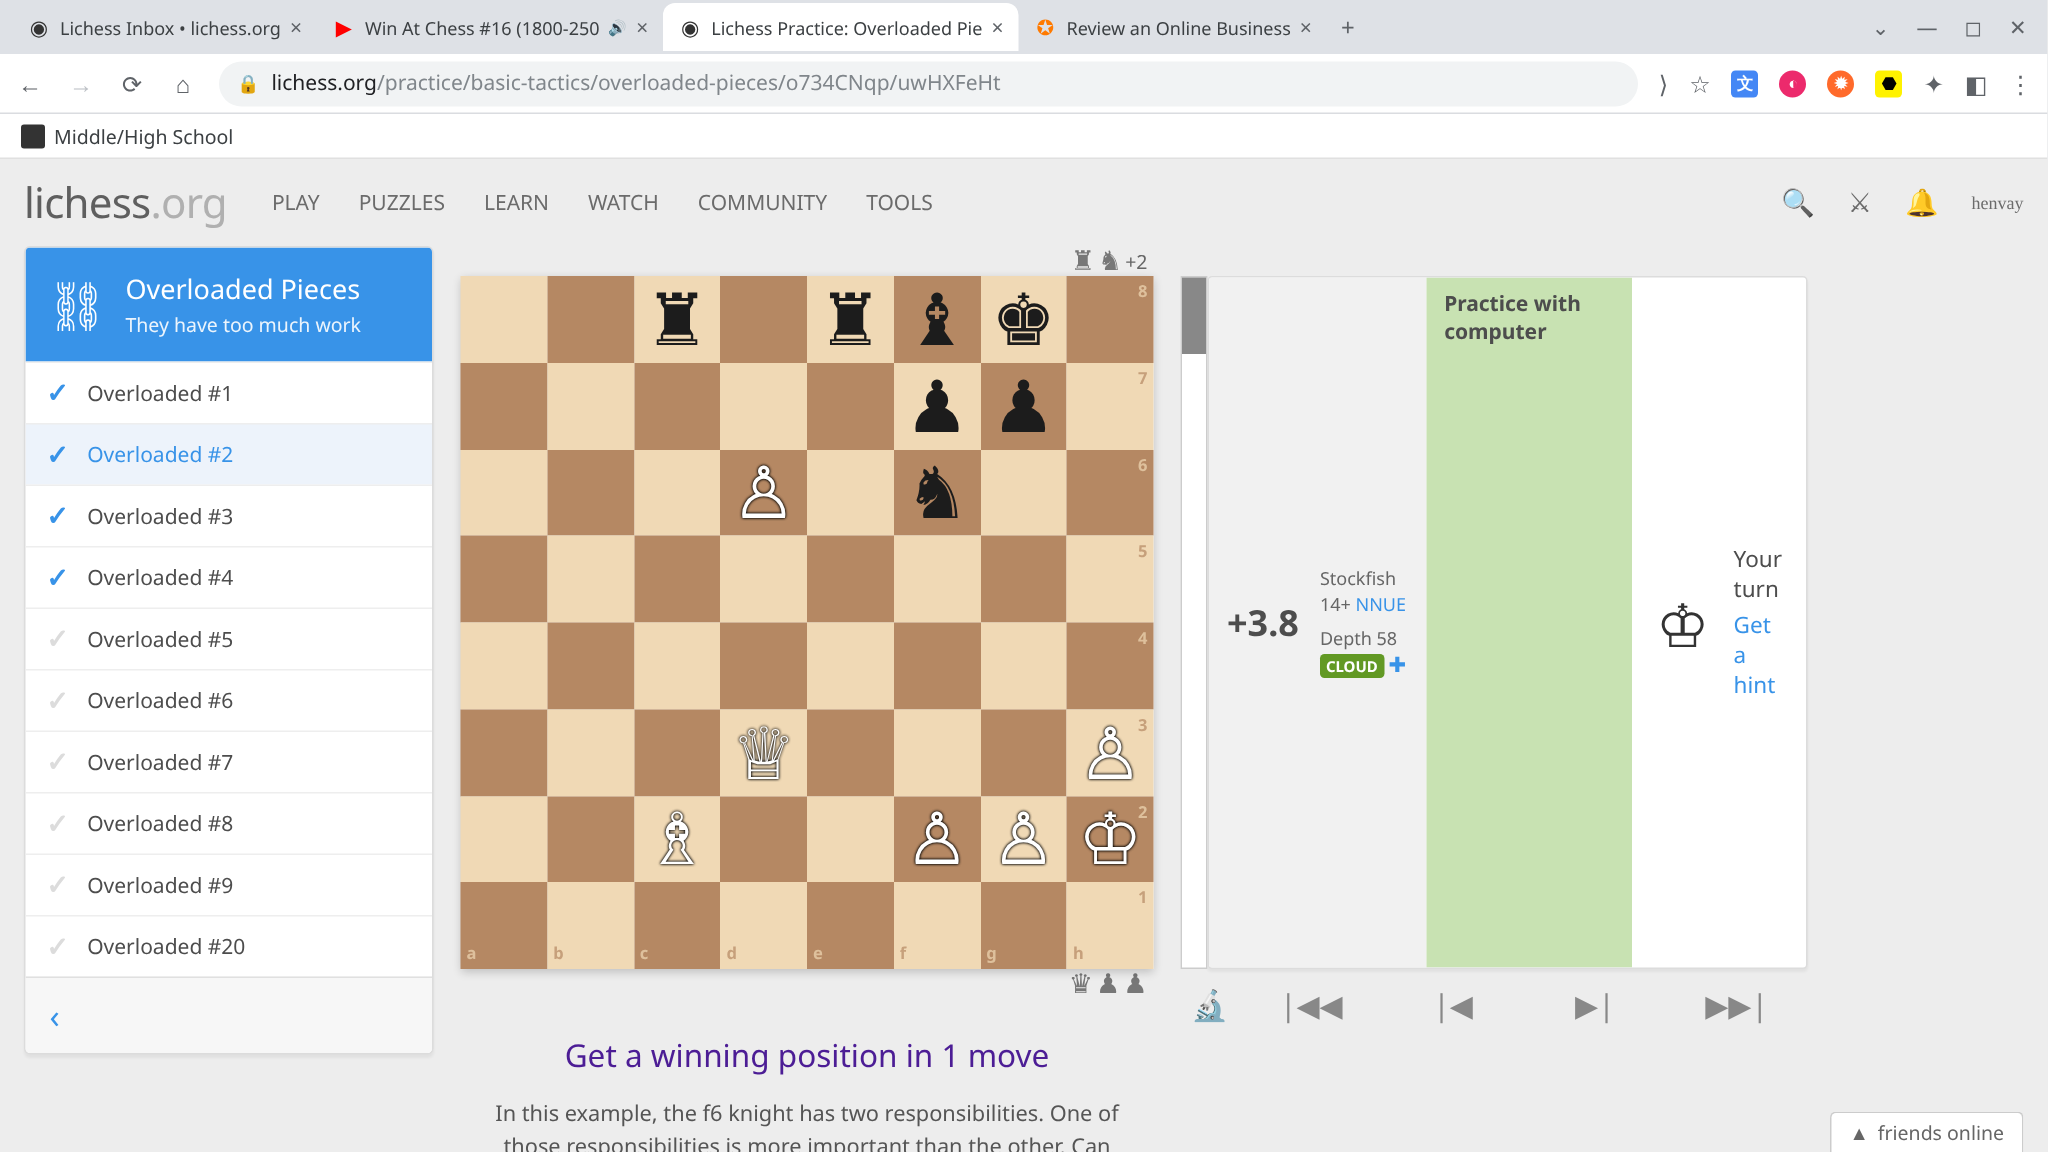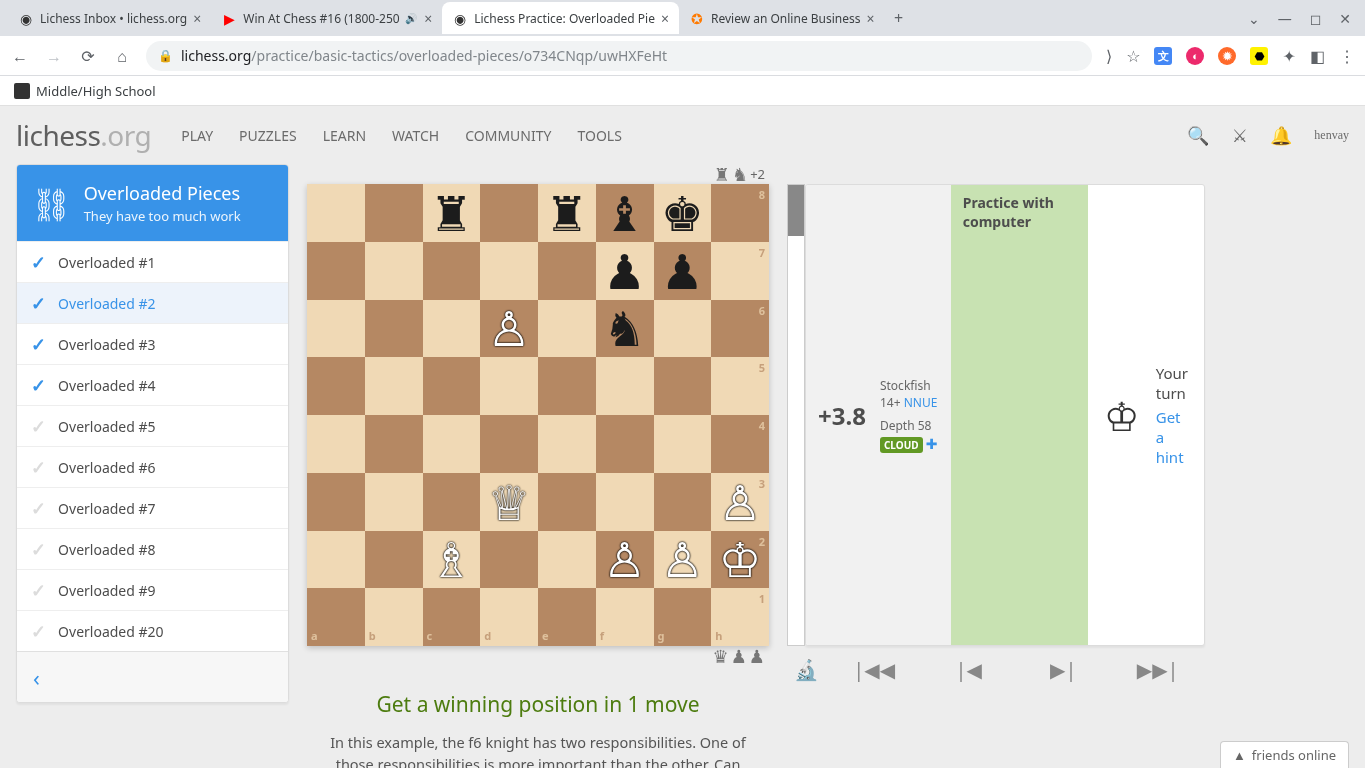--- a/index.html
+++ b/index.html
@@ -71,21 +71,21 @@
 .sq.dark { background: #b58863; }
 .sq .coord-rank { position: absolute; top: 3px; right: 4px; font-size: 11px; font-weight: bold; opacity: 0.7; }
 .sq .coord-file { position: absolute; bottom: 3px; left: 4px; font-size: 11px; font-weight: bold; opacity: 0.7; }
 .sq.light .coord-rank, .sq.light .coord-file { color: #b58863; }
 .sq.dark .coord-rank, .sq.dark .coord-file { color: #f0d9b5; }
 .piece { position: absolute; inset: 0; display: flex; align-items: center; justify-content: center; font-size: 48px; line-height: 1; cursor: pointer; }
 .piece.white { color: #fff; text-shadow: 0 0 2px #000, 0 0 2px #000; }
 .piece.black { color: #1c1c1c; }
 
 .instruction { text-align: center; padding: 24px 18px 0; }
-.instruction h2 { font-size: 21px; font-weight: normal; color: #4d7c0f; margin-bottom: 14px; }
+.instruction h2 { font-size: 21px; font-weight: normal; color: #4c1d95; margin-bottom: 14px; }
 .instruction p { font-size: 14.5px; color: #555; line-height: 1.5; }
 
 
 .analysis-col { width: 418px; display: flex; flex-direction: column; }
 .eval-gauge { width: 18px; height: 462px; background: #fff; border: 1px solid #ccc; position: relative; }
 .eval-gauge .black-part { position: absolute; top: 0; left: 0; right: 0; background: #888; }
 .analysis-group { display: flex; margin-top: 20px; }
 .analysis-box { flex: 1; background: #ffffff; border: 1px solid #dcdcdc; border-radius: 3px; overflow: hidden; display: flex; flex-direction: row; box-shadow: 0 2px 2px rgba(0,0,0,.05); }
 .analysis-box .top-bar { height: 3px; background: #629924; }
 .eval-row { display: flex; align-items: center; padding: 6px 12px; gap: 14px; background: #f1f1f1; }

